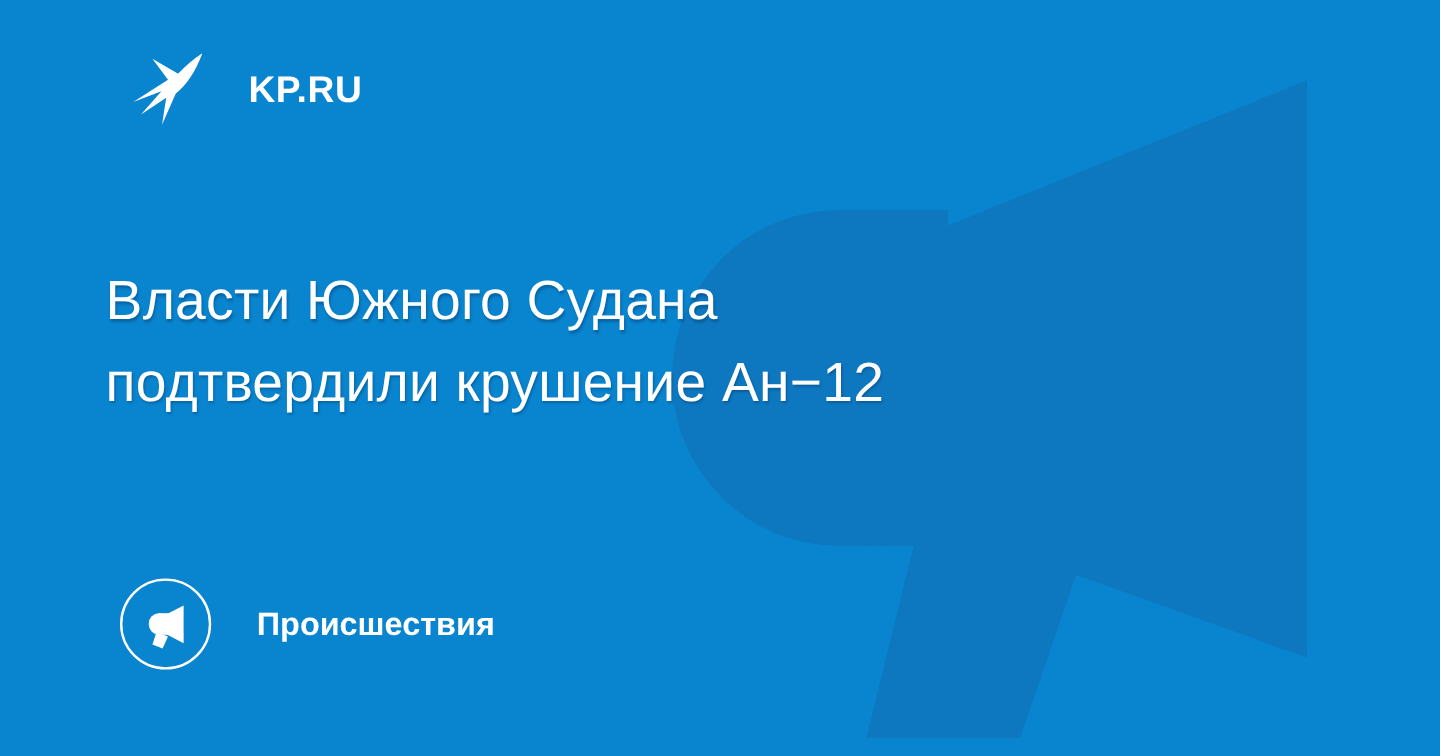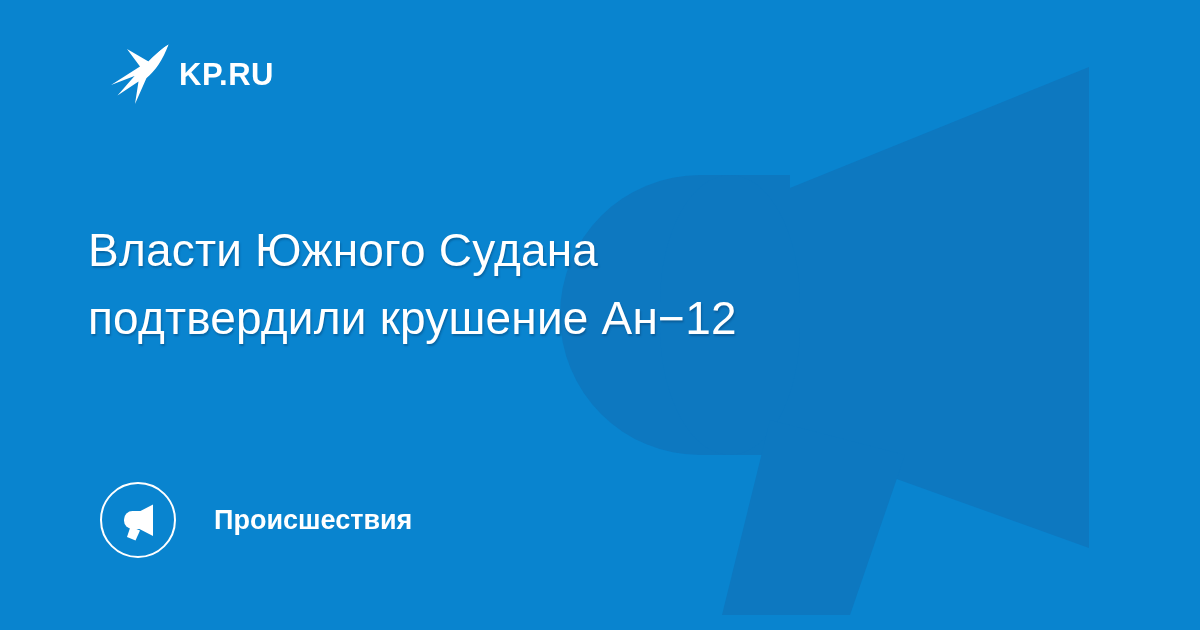--- a/index.html
+++ b/index.html
@@ -33,20 +33,21 @@
     align-items: center;
     height: 74px;
   }
   #brand-bird {
     width: 74px;
     height: 74px;
     display: block;
     flex: 0 0 auto;
   }
   #brand-name {
+    margin-left: 28px;
     color: #ffffff;
     font-size: 31px;
     font-weight: bold;
     letter-spacing: 0.5px;
     line-height: 1;
     white-space: nowrap;
   }
   
   #headline {
     position: absolute;

